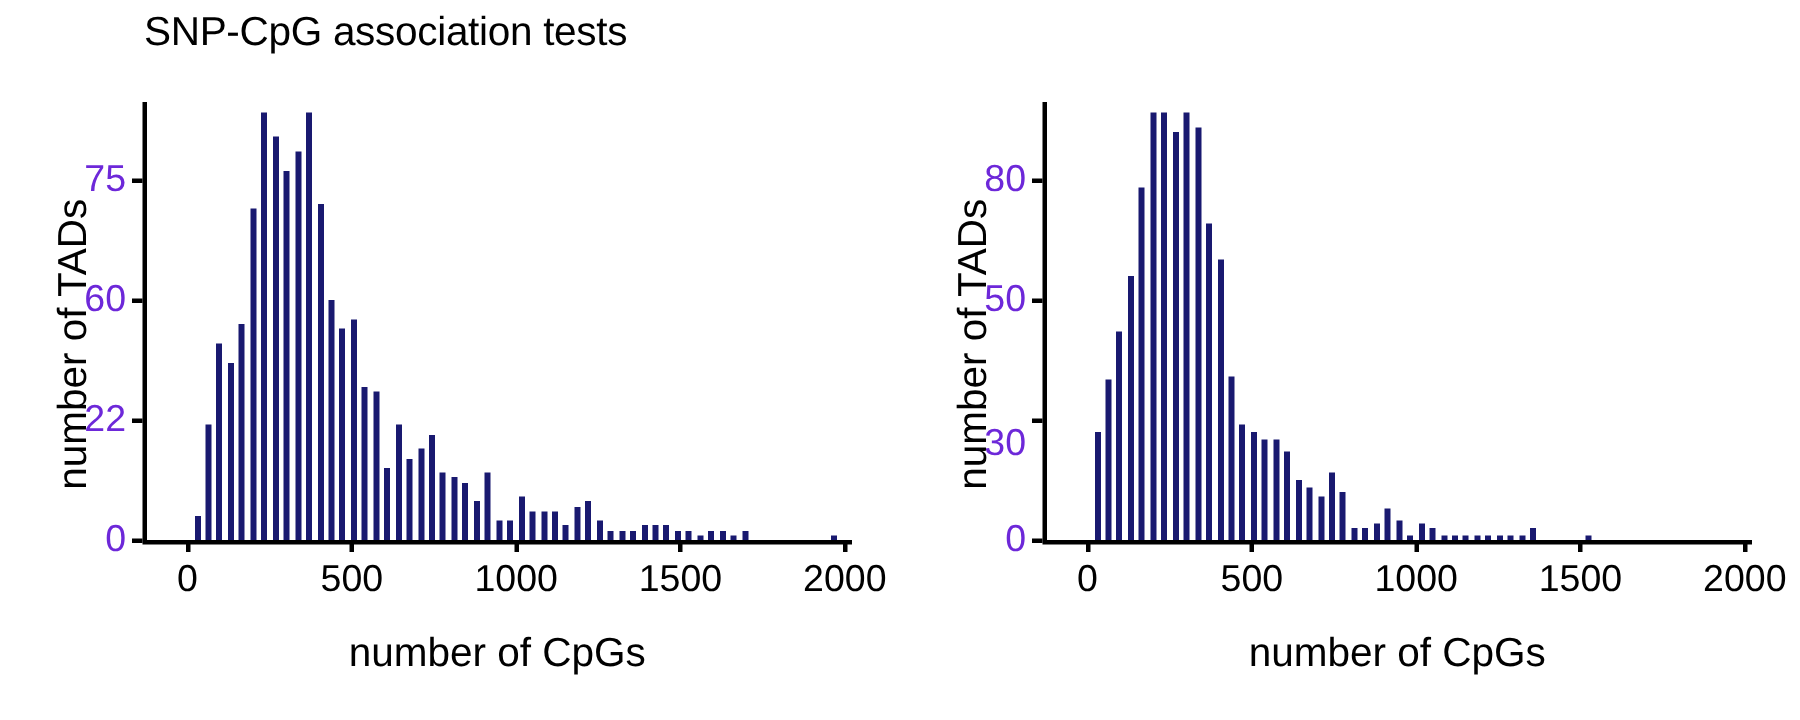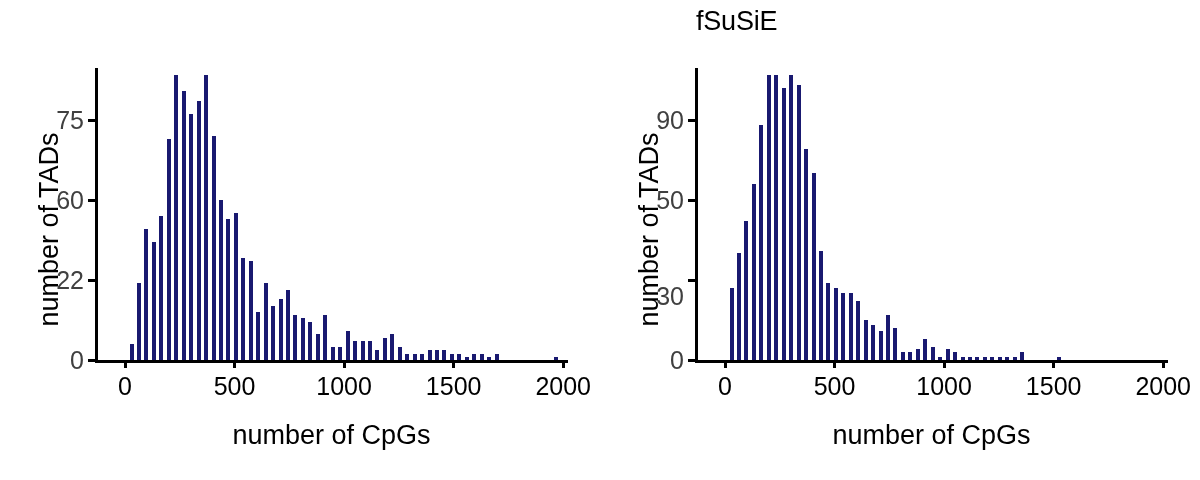--- a/index.html
+++ b/index.html
@@ -69,21 +69,21 @@
     right: 100%;
     width: 7px;
     height: 3px;
     background: #000000;
   }
   .ytick-label {
     position: absolute;
     right: 100%;
     margin-right: 11px;
     font-size: 25px;
-    color: #404040;
+    color: #6d28d9;
     white-space: nowrap;
     transform: translateY(-50%);
   }
   .xtick {
     position: absolute;
     top: 100%;
     width: 3px;
     height: 8px;
     background: #000000;
   }
@@ -130,20 +130,21 @@
     transform: rotate(-90deg);
     transform-origin: center center;
   }
 </style>
 </head>
 <body>
 
 <div id="figure">
 
   <div class="panel" id="panel-left">
+    <div class="panel-title">SNP-CpG association tests</div>
 
     <div class="plot-area" id="plot-left">
       <div class="axis-line-y"></div>
       <div class="axis-line-x"></div>
       <div class="bars-layer" id="bars-left">
           <div class="bar" style="left: 34.573px; width: 4px; height: 16px; background: rgb(25, 25, 112);"></div>
           <div class="bar" style="left: 42.0224px; width: 4px; height: 76.8px; background: rgb(25, 25, 112);"></div>
           <div class="bar" style="left: 49.4718px; width: 4px; height: 131.2px; background: rgb(25, 25, 112);"></div>
           <div class="bar" style="left: 56.9212px; width: 4px; height: 118.4px; background: rgb(25, 25, 112);"></div>
           <div class="bar" style="left: 64.3706px; width: 4px; height: 144px; background: rgb(25, 25, 112);"></div>
@@ -214,21 +215,20 @@
           <div class="xtick" style="left: 466.7px;"></div>
           <div class="xtick-label" style="left: 468.2px;">2000</div>
         </div>
     </div>
 
     <div class="axis-title-x">number of CpGs</div>
     <div class="axis-title-y">number of TADs</div>
   </div>
 
   <div class="panel" id="panel-right">
-    <div class="panel-title">fSuSiE</div>
 
     <div class="plot-area" id="plot-right">
       <div class="axis-line-y"></div>
       <div class="axis-line-x"></div>
       <div class="bars-layer" id="bars-right">
           <div class="bar" style="left: 34.573px; width: 4px; height: 72px; background: rgb(25, 25, 112);"></div>
           <div class="bar" style="left: 42.0224px; width: 4px; height: 106.667px; background: rgb(25, 25, 112);"></div>
           <div class="bar" style="left: 49.4718px; width: 4px; height: 138.667px; background: rgb(25, 25, 112);"></div>
           <div class="bar" style="left: 56.9212px; width: 4px; height: 176px; background: rgb(25, 25, 112);"></div>
           <div class="bar" style="left: 64.3706px; width: 4px; height: 234.667px; background: rgb(25, 25, 112);"></div>
@@ -270,21 +270,21 @@
           <div class="bar" style="left: 362.347px; width: 4px; height: 2.66667px; background: rgb(25, 25, 112);"></div>
         </div>
       <div class="ticks-layer" id="ticks-right">
           <div class="ytick" style="top: 290.5px;"></div>
           <div class="ytick-label" style="top: 292px;">0</div>
           <div class="ytick" style="top: 210.5px;"></div>
           <div class="ytick-label" style="top: 228px;">30</div>
           <div class="ytick" style="top: 130.5px;"></div>
           <div class="ytick-label" style="top: 132px;">50</div>
           <div class="ytick" style="top: 50.5px;"></div>
-          <div class="ytick-label" style="top: 52px;">90</div>
+          <div class="ytick-label" style="top: 52px;">80</div>
           <div class="xtick" style="left: 28.5px;"></div>
           <div class="xtick-label" style="left: 30px;">0</div>
           <div class="xtick" style="left: 138.05px;"></div>
           <div class="xtick-label" style="left: 139.55px;">500</div>
           <div class="xtick" style="left: 247.6px;"></div>
           <div class="xtick-label" style="left: 249.1px;">1000</div>
           <div class="xtick" style="left: 357.15px;"></div>
           <div class="xtick-label" style="left: 358.65px;">1500</div>
           <div class="xtick" style="left: 466.7px;"></div>
           <div class="xtick-label" style="left: 468.2px;">2000</div>

